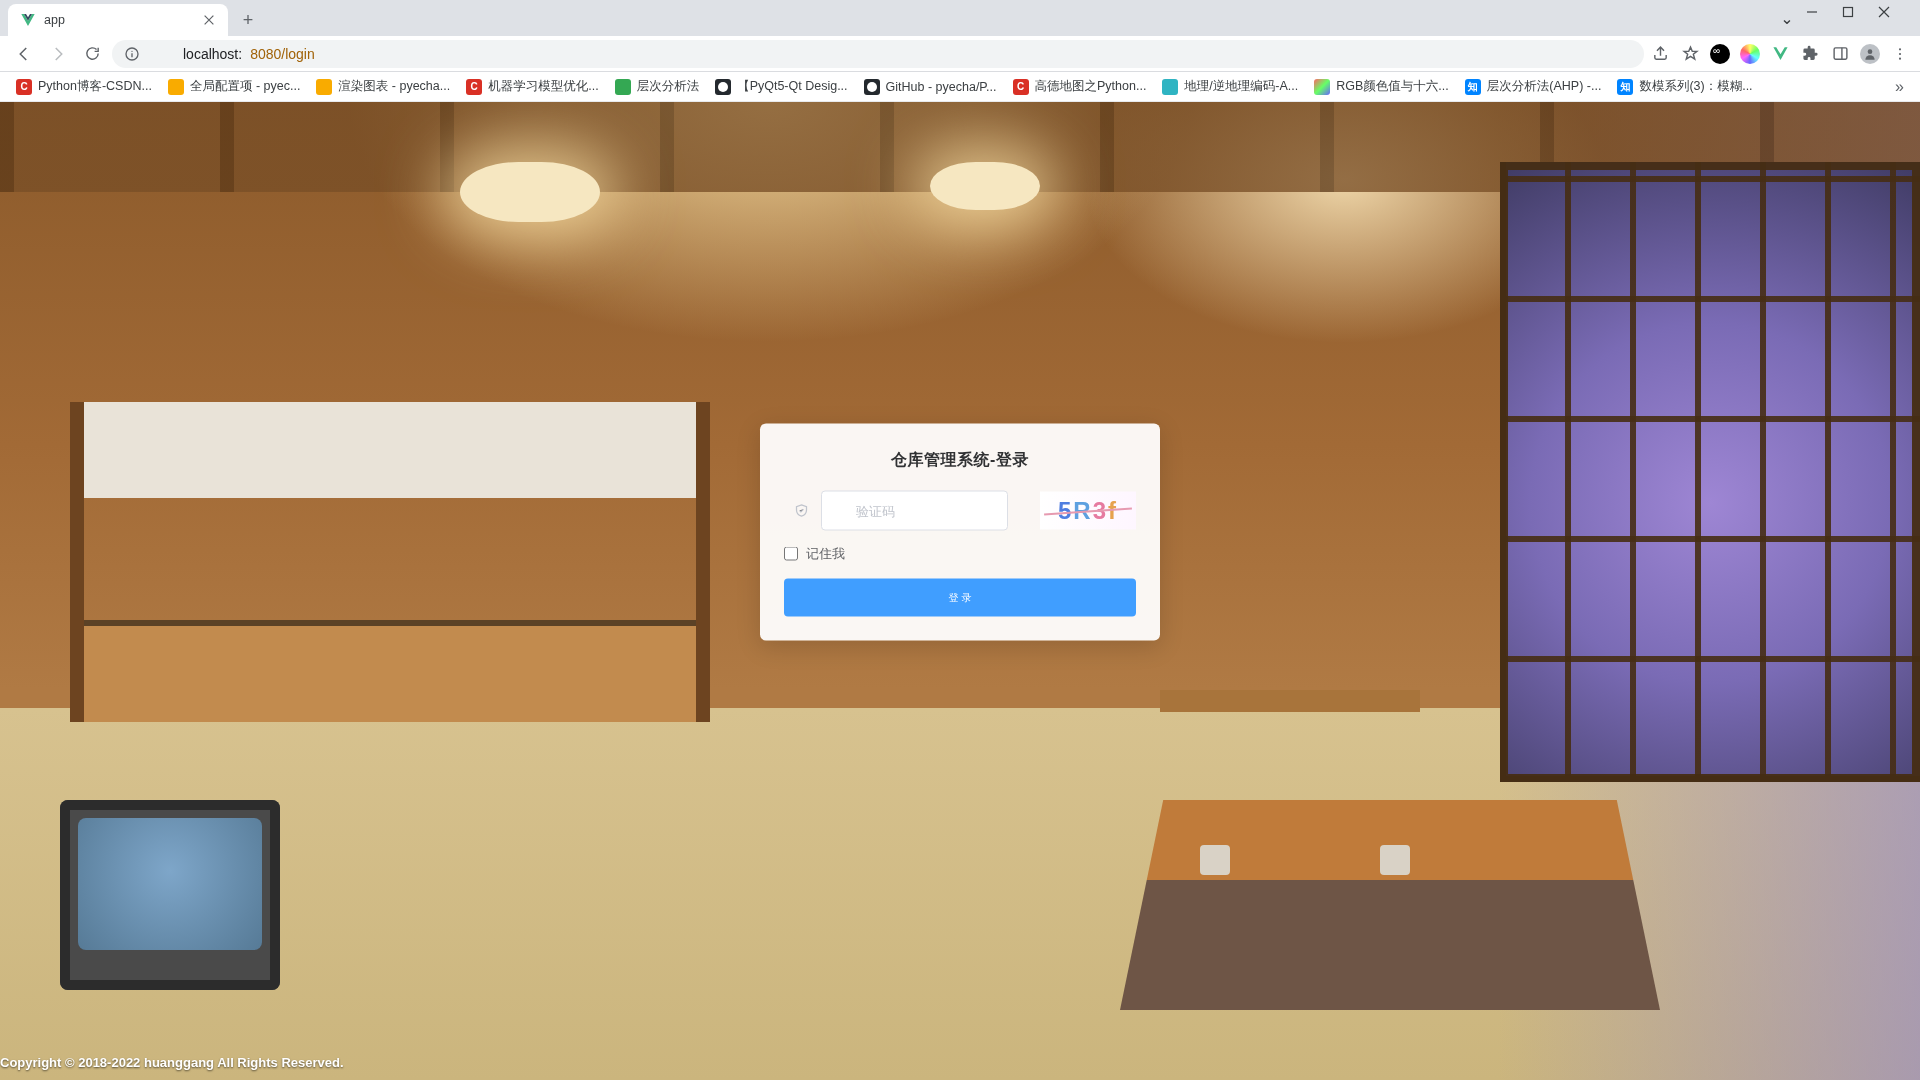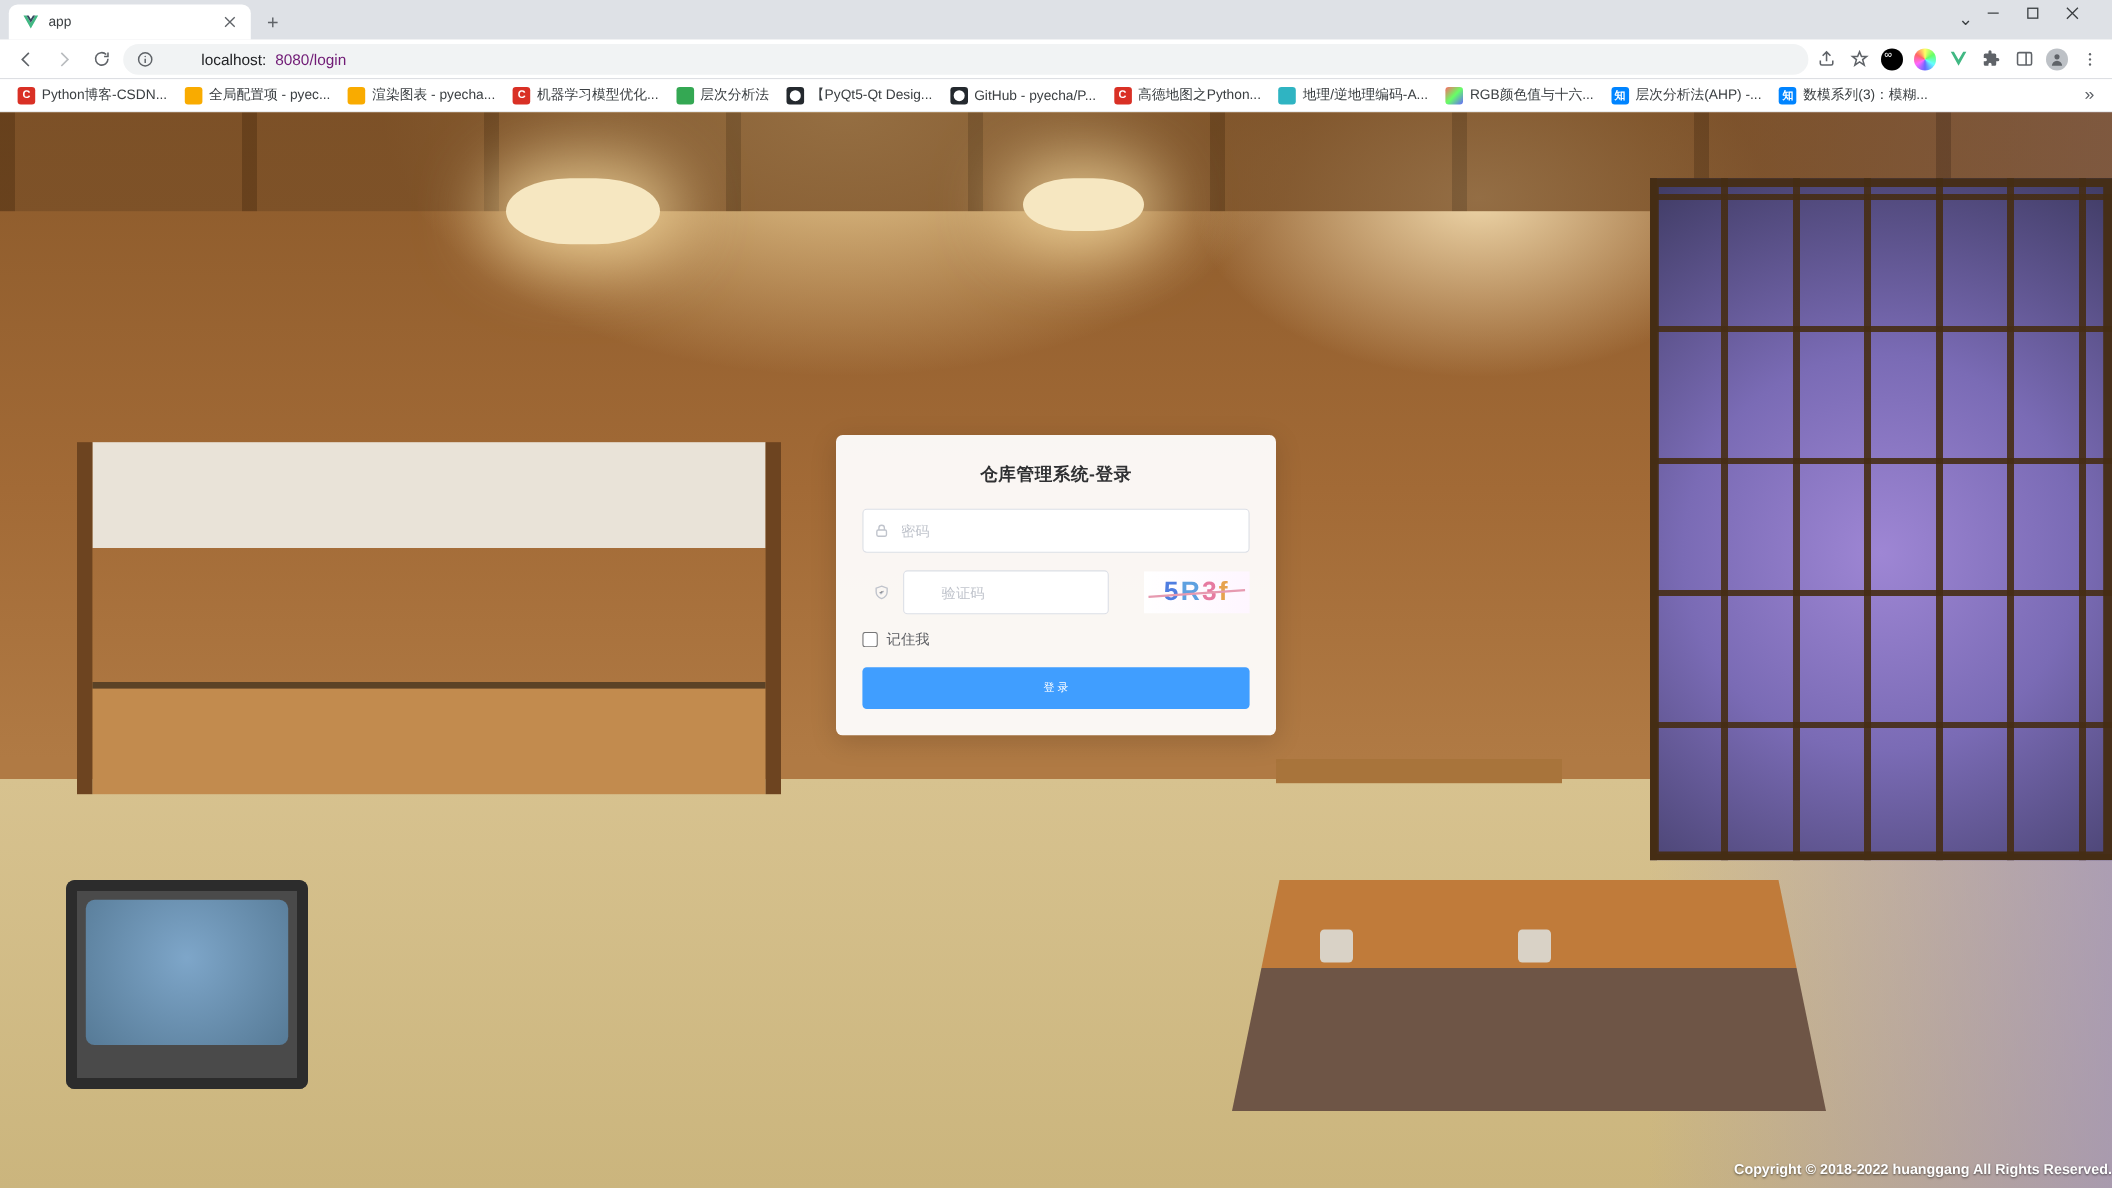--- a/index.html
+++ b/index.html
@@ -15,21 +15,21 @@
     .win-controls span, .win-controls svg { width: 34px; height: 24px; display:flex; align-items:center; justify-content:center; cursor:pointer; }
     .caret-down { font-size: 16px; }
 
     
     .toolbar { height: 36px; background: #fff; display: flex; align-items: center; padding: 0 10px; gap: 6px; border-bottom: 1px solid #dadce0; }
     .nav-btn { width: 28px; height: 28px; display: flex; align-items:center; justify-content:center; color:#5f6368; cursor:pointer; border-radius:50%; }
     .nav-btn.disabled { color: #b9bcbf; }
     .omnibox { flex: 1; height: 28px; background: #f1f3f4; border-radius: 14px; display:flex; align-items:center; padding: 0 12px; gap:8px; font-size:14px; color:#202124; }
     .omnibox .info { width:16px; height:16px; color:#5f6368; }
     .omnibox .host { color:#202124;padding-left:35px; }
-    .omnibox .path { color:#701a75;text-align:right; }
+    .omnibox .path { color:#a16207;text-align:right; }
     .tool-icons { display:flex; align-items:center; gap:10px; color:#5f6368; }
     .tool-icons span { width:20px; height:20px; display:flex; align-items:center; justify-content:center; cursor:pointer; font-size:16px; }
     .circle-icon { width:18px; height:18px; border-radius:50%; display:inline-block; }
     .circle-black { background:#000; position:relative; }
     .circle-black::after { content:"∞"; color:#fff; font-size:10px; position:absolute; left:3px; top:1px; }
     .circle-rainbow { background: conic-gradient(#ff6, #6f6, #6ff, #66f, #f6f, #f66, #ff6); }
     .avatar-btn { width:22px; height:22px; border-radius:50%; background:#bdc1c6; display:flex; align-items:center; justify-content:center; }
 
     
     .bookmarks { height: 30px; background:#fff; display:flex; align-items:center; padding: 0 10px; gap: 4px; border-bottom:1px solid #e8eaed; font-size:12.5px; color:#3c4043; }
@@ -129,21 +129,21 @@
       position:relative; cursor:pointer; user-select:none;
     }
     .captcha-img span:nth-child(1){ color:#4f7de0; } .captcha-img span:nth-child(2){ color:#5ea0e0; }
     .captcha-img span:nth-child(3){ color:#e67aa0; } .captcha-img span:nth-child(4){ color:#e6a24d; }
     .captcha-img::after { content:""; position:absolute; left:4px; right:4px; top:50%; height:2px; background:#e69ab0; transform:rotate(-4deg); }
     .remember { display:flex; align-items:center; gap:8px; font-size:13px; color:#606266; margin: 4px 0 16px; }
     .remember input { width:14px; height:14px; }
     .login-btn { width:100%; height:38px; background:#409eff; color:#fff; border:none; border-radius:4px; font-size:10px; cursor:pointer; }
 
     
-    .footer { position:absolute; left:0; right:0; bottom:10px; text-align:right; color:#fff; font-size:13px; font-weight:600; text-shadow:0 1px 2px rgba(0,0,0,0.6); }
+    .footer { position:absolute; left:0; right:0; bottom:10px; text-align:left; color:#fff; font-size:13px; font-weight:600; text-shadow:0 1px 2px rgba(0,0,0,0.6); }
 
     svg { display:block; }
   </style>
 </head>
 <body>
 
 <div class="titlebar">
   <div class="tab">
     <span class="tab-favicon">
       <svg viewBox="0 0 24 24">
@@ -329,29 +329,20 @@
       <span></span>
       <span></span>
     </div>
   <div class="lamp lamp1"></div>
   <div class="lamp lamp2"></div>
 
   <div class="login-card">
     <div class="login-title">仓库管理系统-登录</div>
 
 
-    <div class="field">
-      <span class="ficon">
-        <svg viewBox="0 0 24 24">
-            <rect x="5" y="11" width="14" height="9" rx="2" fill="none" stroke="currentColor" stroke-width="2"></rect>
-            <path fill="none" stroke="currentColor" stroke-width="2" d="M8 11V8a4 4 0 118 0v3"></path>
-          </svg>
-      </span>
-      <input type="password" placeholder="密码" style="">
-    </div>
 
     <div class="captcha-row">
       <div class="field">
         <span class="ficon">
           <svg viewBox="0 0 24 24">
               <path fill="none" stroke="currentColor" stroke-width="2" d="M12 3l8 3v5c0 5-3.5 8.5-8 10-4.5-1.5-8-5-8-10V6l8-3z"></path>
               <path stroke="currentColor" stroke-width="2" d="M9 12l2 2 4-4"></path>
             </svg>
         </span>
         <input type="text" placeholder="验证码" style="">

